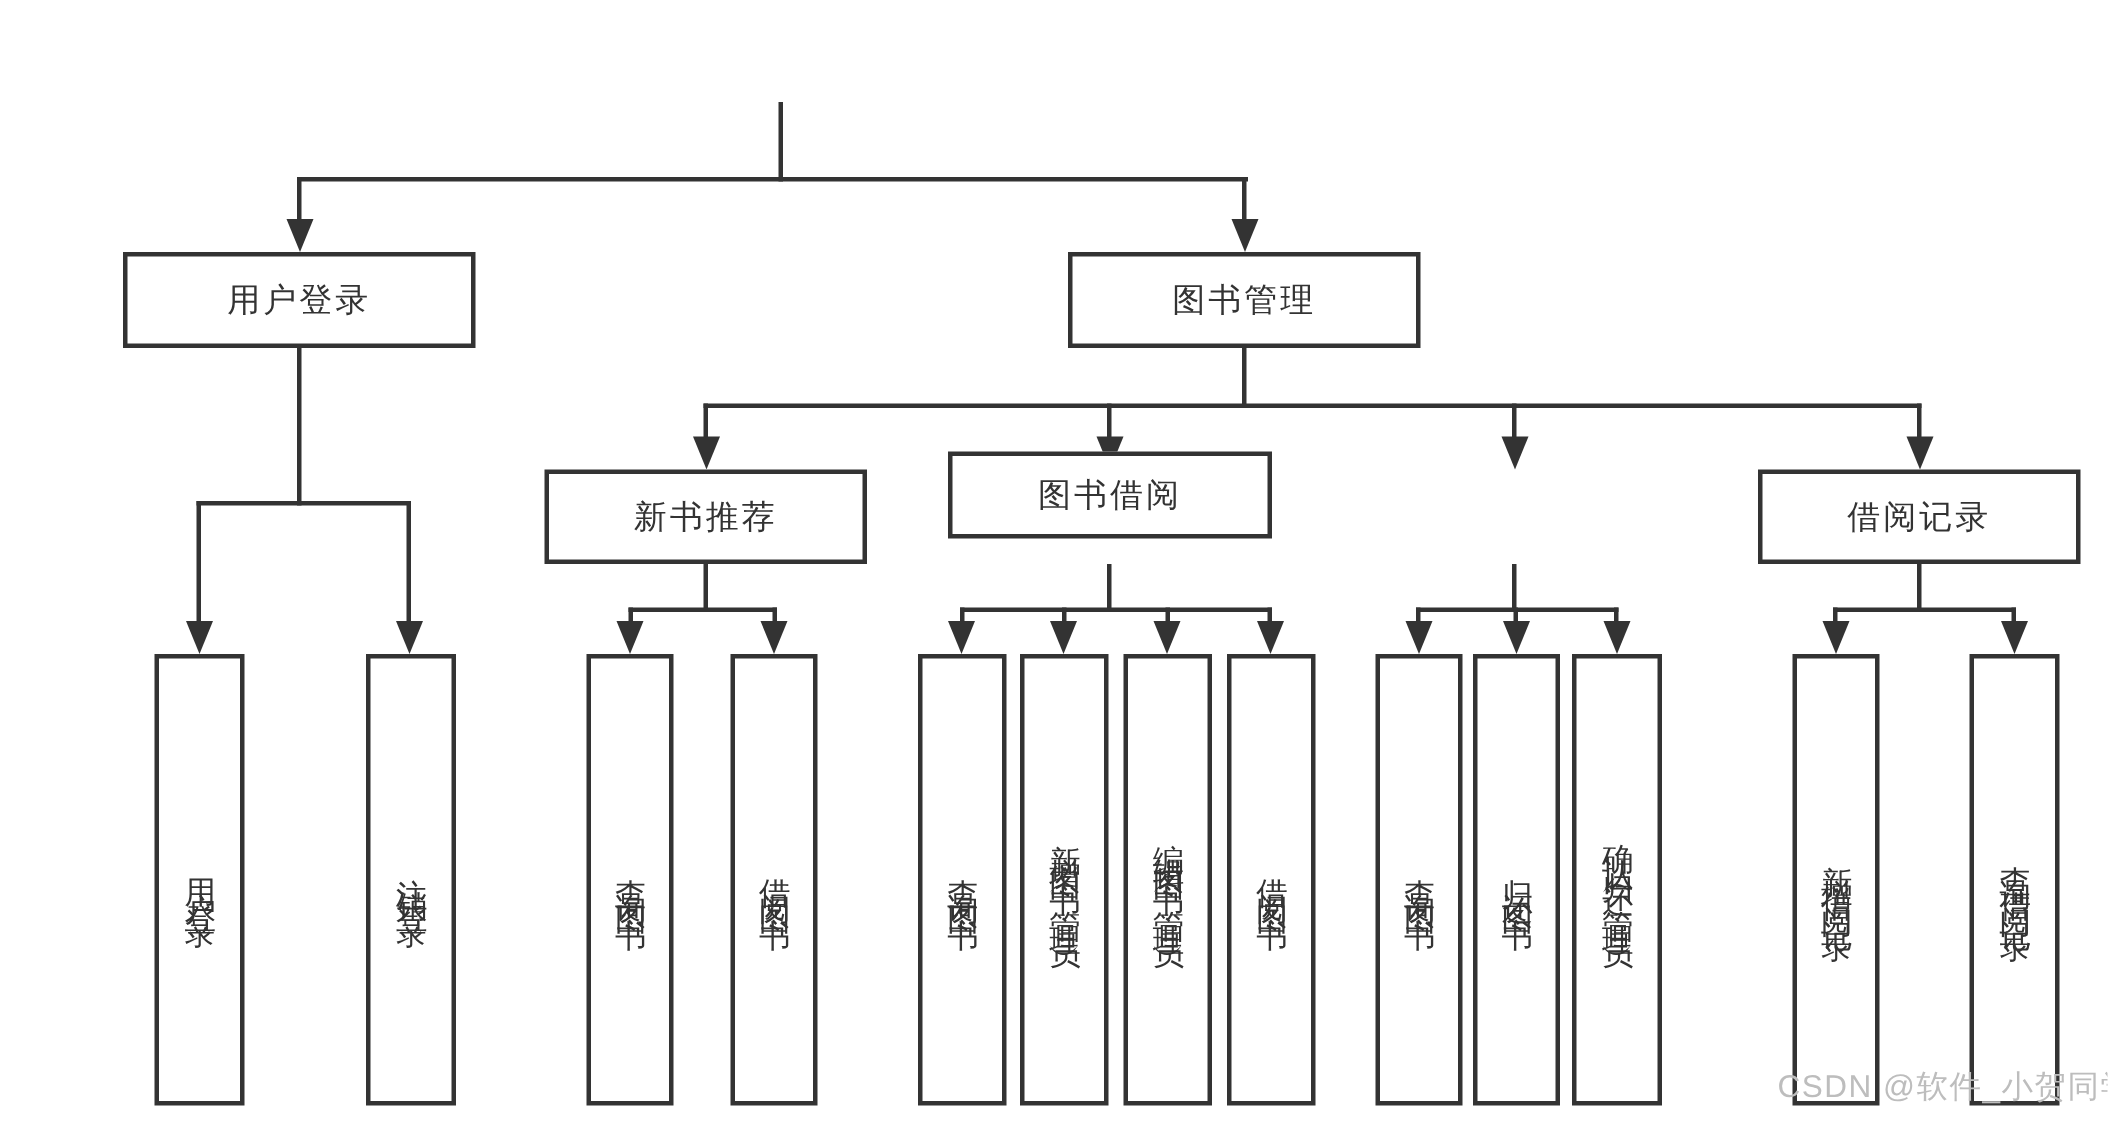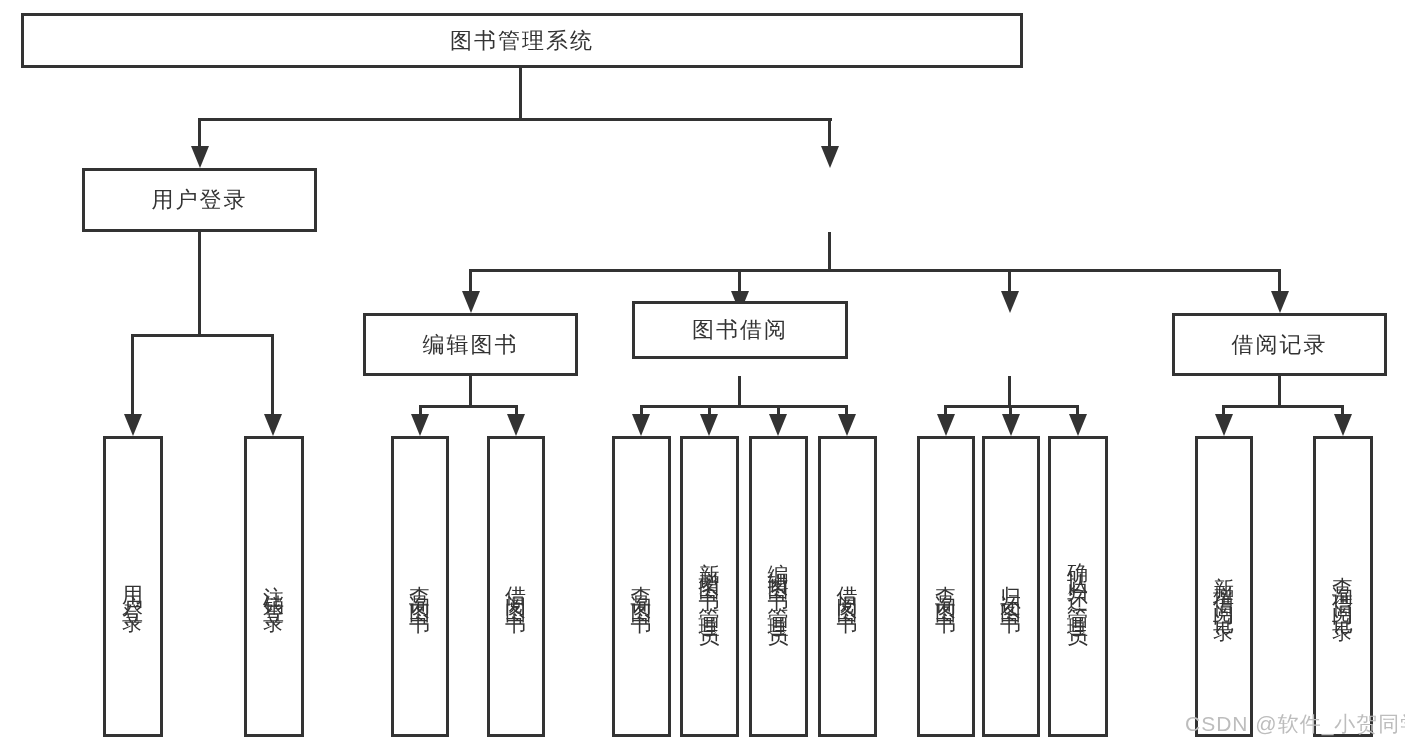--- a/index.html
+++ b/index.html
@@ -65,33 +65,33 @@
     letter-spacing: 1px;
     white-space: nowrap;
     z-index: 5;
   }
 </style>
 </head>
 <body>
 
 <div class="canvas">
 
-  <div class="box" style="left:21px;top:13px;width:1002px;height:55px">
-    <span class="label">图书管理系统</span>
-  </div>
 
   <div class="vline" style="left:519px;top:68px;height:53px"></div>
   <div class="hline" style="left:198px;top:118px;width:634px"></div>
   <div class="vline" style="left:198px;top:118px;height:32px"></div>
   <div class="arrow" style="left:191px;top:146px"></div>
   <div class="vline" style="left:828px;top:118px;height:32px"></div>
   <div class="arrow" style="left:821px;top:146px"></div>
 
   <div class="box" style="left:82px;top:168px;width:235px;height:64px">
     <span class="label">用户登录</span>
+  </div>
+  <div class="box" style="left:712px;top:168px;width:235px;height:64px">
+    <span class="label">图书管理</span>
   </div>
 
   <div class="vline" style="left:198px;top:232px;height:105px"></div>
   <div class="hline" style="left:131px;top:334px;width:143px"></div>
   <div class="vline" style="left:131px;top:334px;height:82px"></div>
   <div class="arrow" style="left:124px;top:414px"></div>
   <div class="vline" style="left:271px;top:334px;height:82px"></div>
   <div class="arrow" style="left:264px;top:414px"></div>
 
   <div class="vline" style="left:828px;top:232px;height:40px"></div>
@@ -99,21 +99,21 @@
   <div class="vline" style="left:469px;top:269px;height:26px"></div>
   <div class="arrow" style="left:462px;top:291px"></div>
   <div class="vline" style="left:738px;top:269px;height:26px"></div>
   <div class="arrow" style="left:731px;top:291px"></div>
   <div class="vline" style="left:1008px;top:269px;height:26px"></div>
   <div class="arrow" style="left:1001px;top:291px"></div>
   <div class="vline" style="left:1278px;top:269px;height:26px"></div>
   <div class="arrow" style="left:1271px;top:291px"></div>
 
   <div class="box" style="left:363px;top:313px;width:215px;height:63px">
-    <span class="label">编辑图书</span>
+    <span class="label">新书推荐</span>
   </div>
   <div class="box" style="left:632px;top:301px;width:216px;height:58px">
     <span class="label">图书借阅</span>
   </div>
   <div class="box" style="left:1172px;top:313px;width:215px;height:63px">
     <span class="label">借阅记录</span>
   </div>
 
   <div class="vline" style="left:469px;top:376px;height:32px"></div>
   <div class="hline" style="left:419px;top:405px;width:99px"></div>

